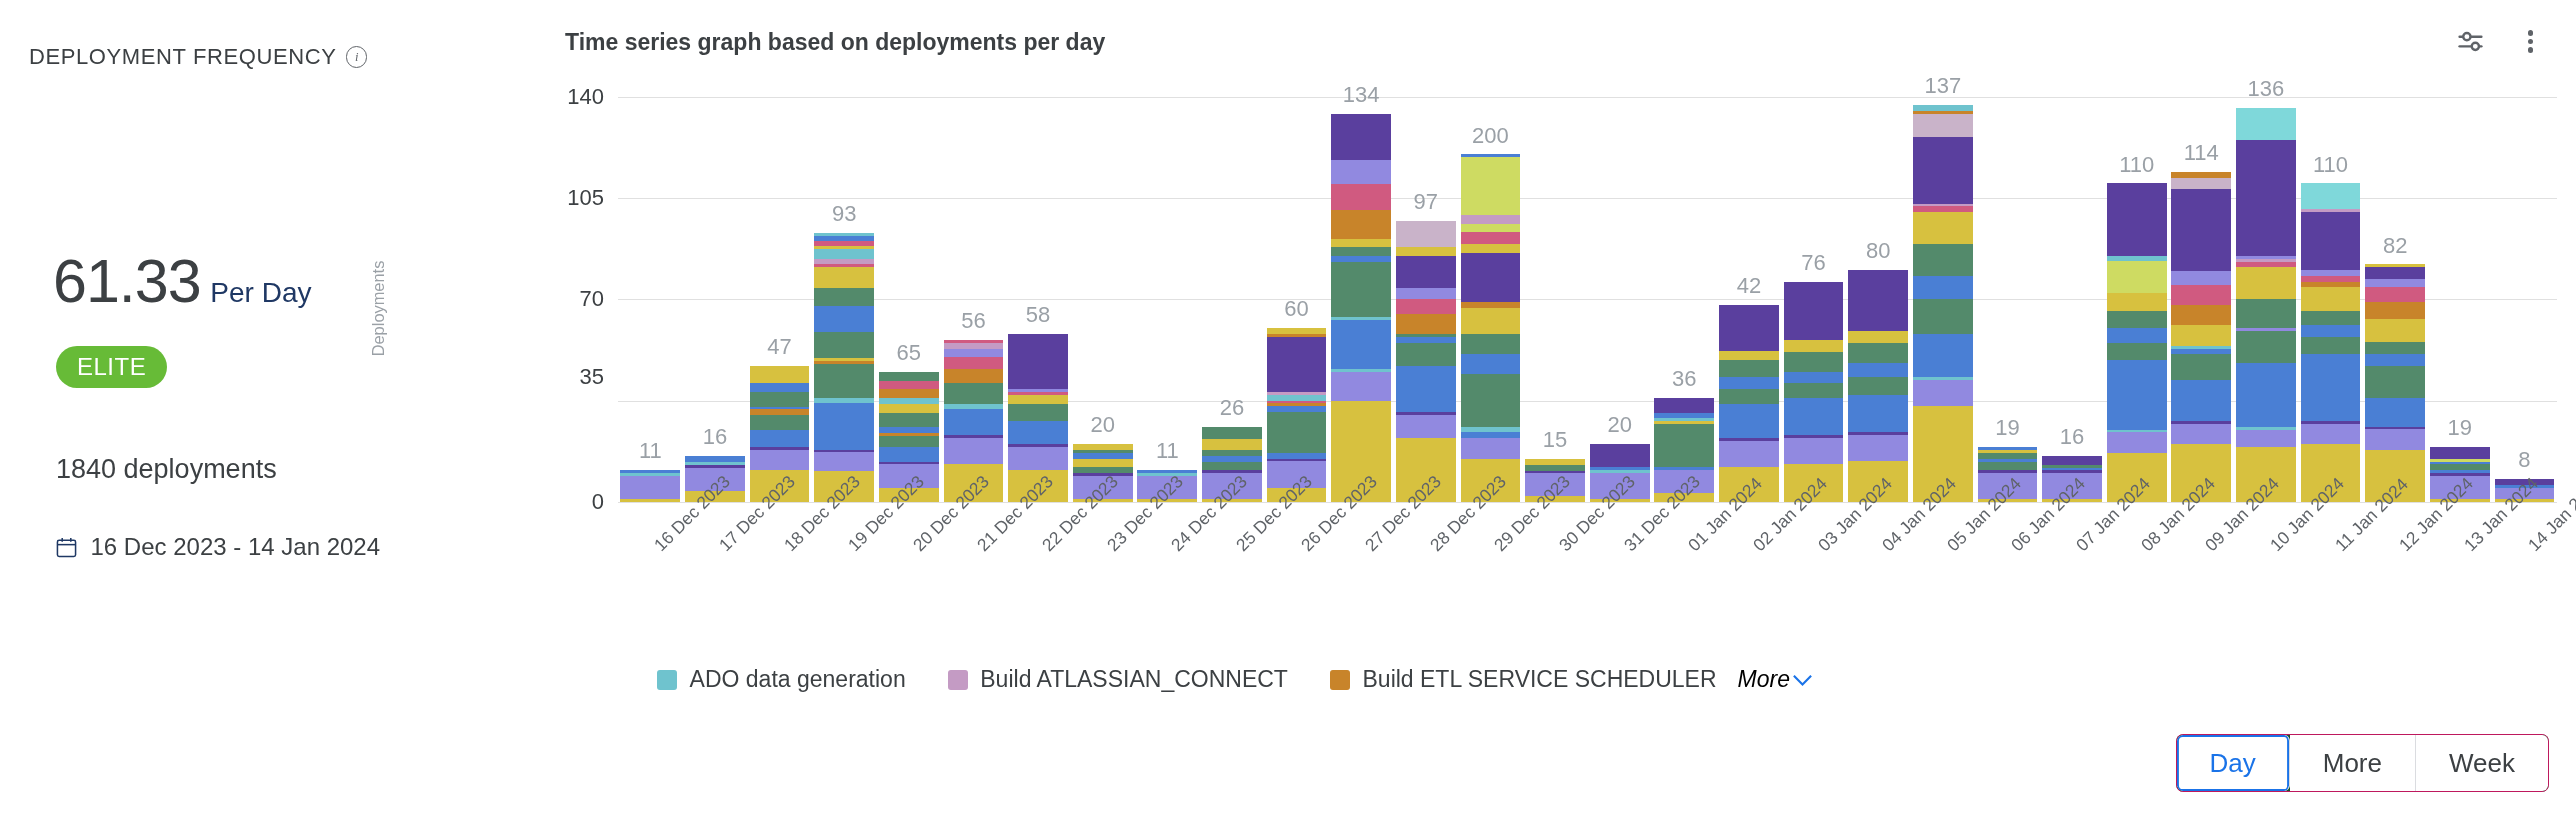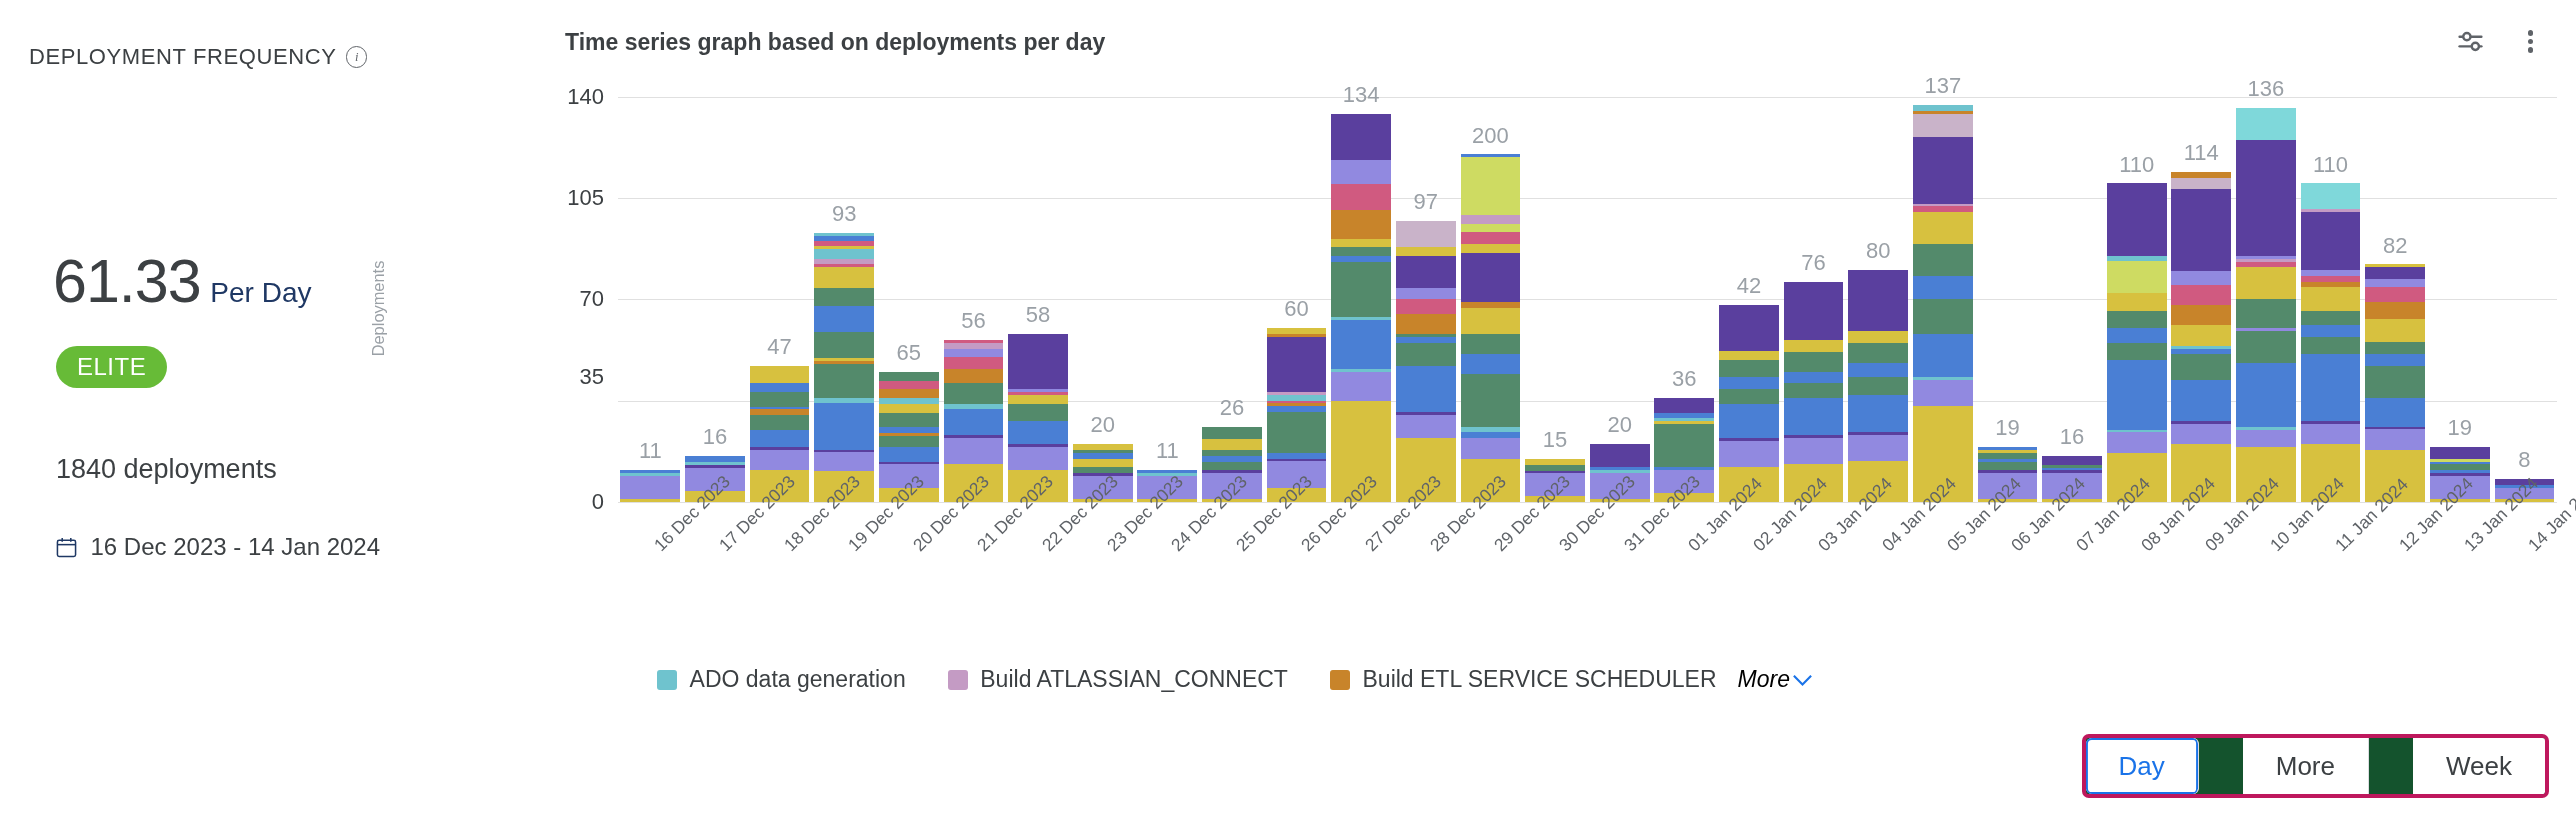--- a/index.html
+++ b/index.html
@@ -59,21 +59,21 @@
 
   
   #legend{position:absolute;left:116px;top:666px;display:flex;align-items:center;gap:42px;}
   .legend-item{display:flex;align-items:center;gap:12.6px;}
   .legend-swatch{width:20px;height:20px;border-radius:2.9px;}
   .legend-label{font-size:23px;color:#3c4043;}
   #legend-more{font-size:23px;color:#000000;cursor:pointer;display:flex;align-items:center;gap:1px;margin-left:-21px;font-style:italic;}
 
   
   #range-toggle{position:absolute;right:27px;top:734px;display:flex;
-    border:4px solid #be185d;border-radius:6.8px;overflow:hidden;height:56px;background:#14532d;gap:44px;}
+    border:1px solid #be185d;border-radius:6.8px;overflow:hidden;height:56px;background:#14532d;}
   .range-btn{display:flex;align-items:center;justify-content:center;padding:0 33px;
     font-size:26px;color:#3c4043;cursor:pointer;border-right:1px solid #dadce0;background:#fff;}
   .range-btn:last-child{border-right:none;}
   .range-btn.active{color:#1a73e8;box-shadow:0 0 0 1.9px #1a73e8 inset;border-radius:5.8px;}
 </style>
 </head>
 <body>
 
 <div id="left-panel">
 

